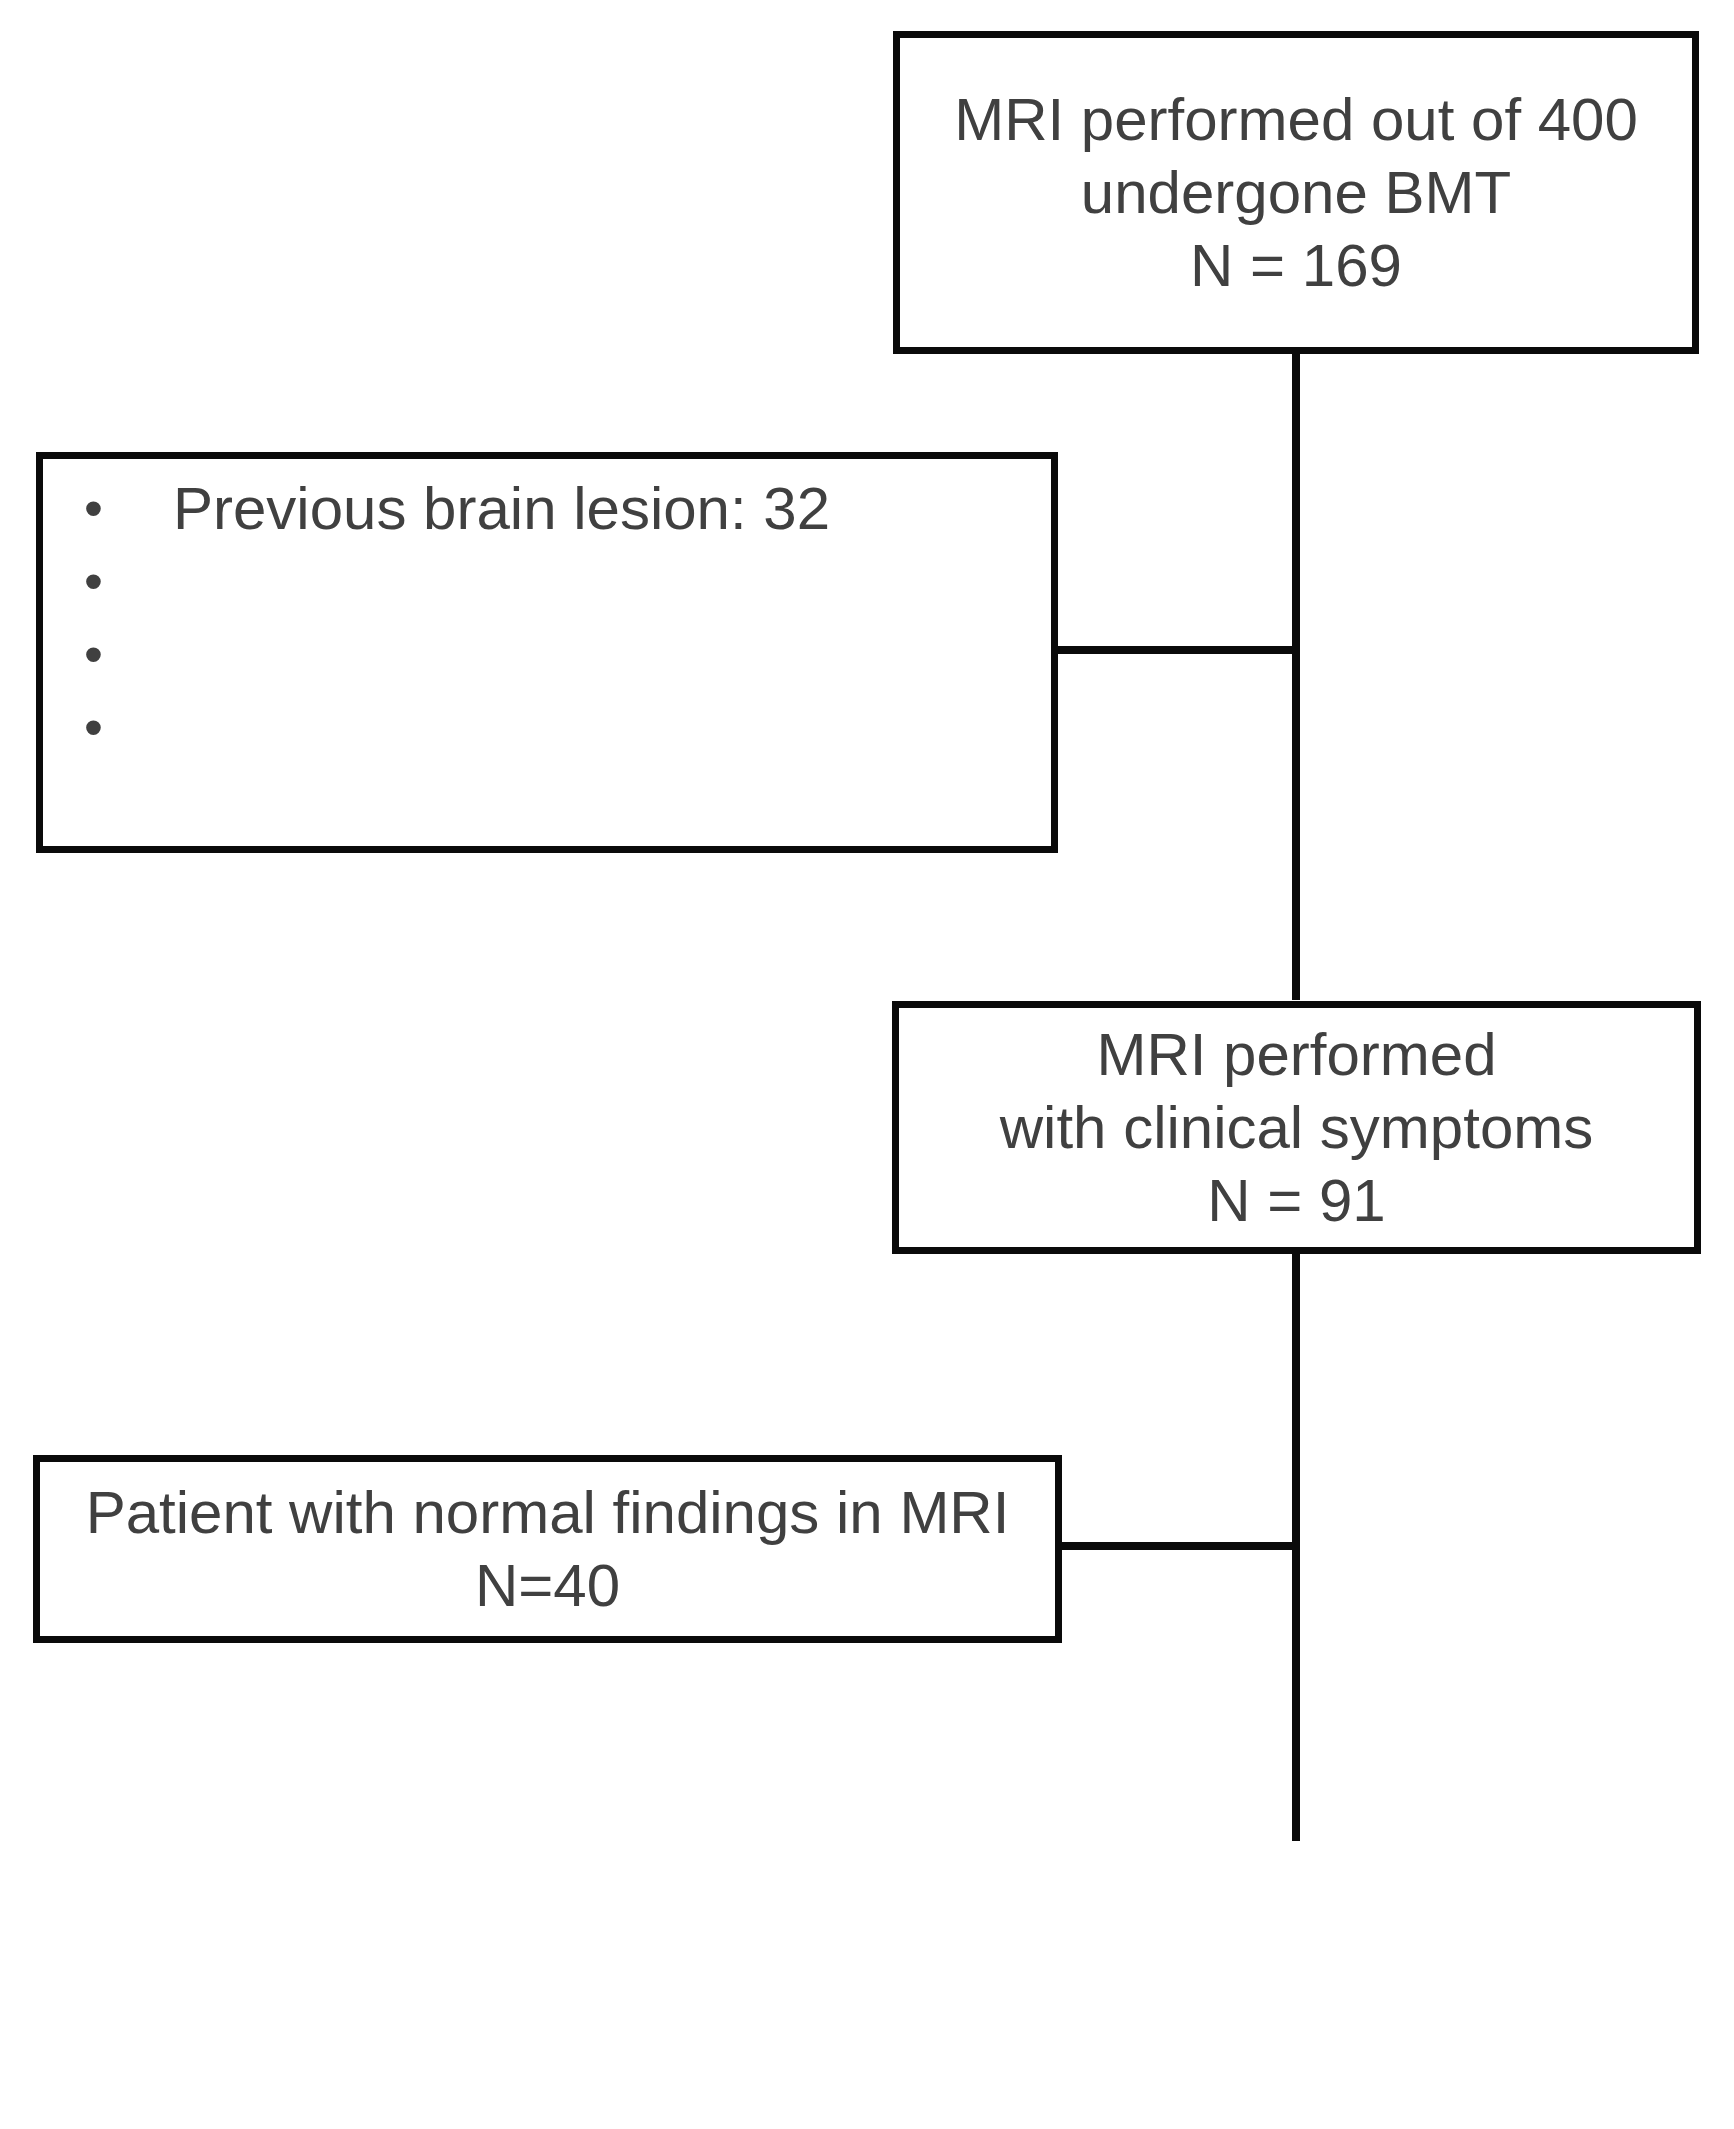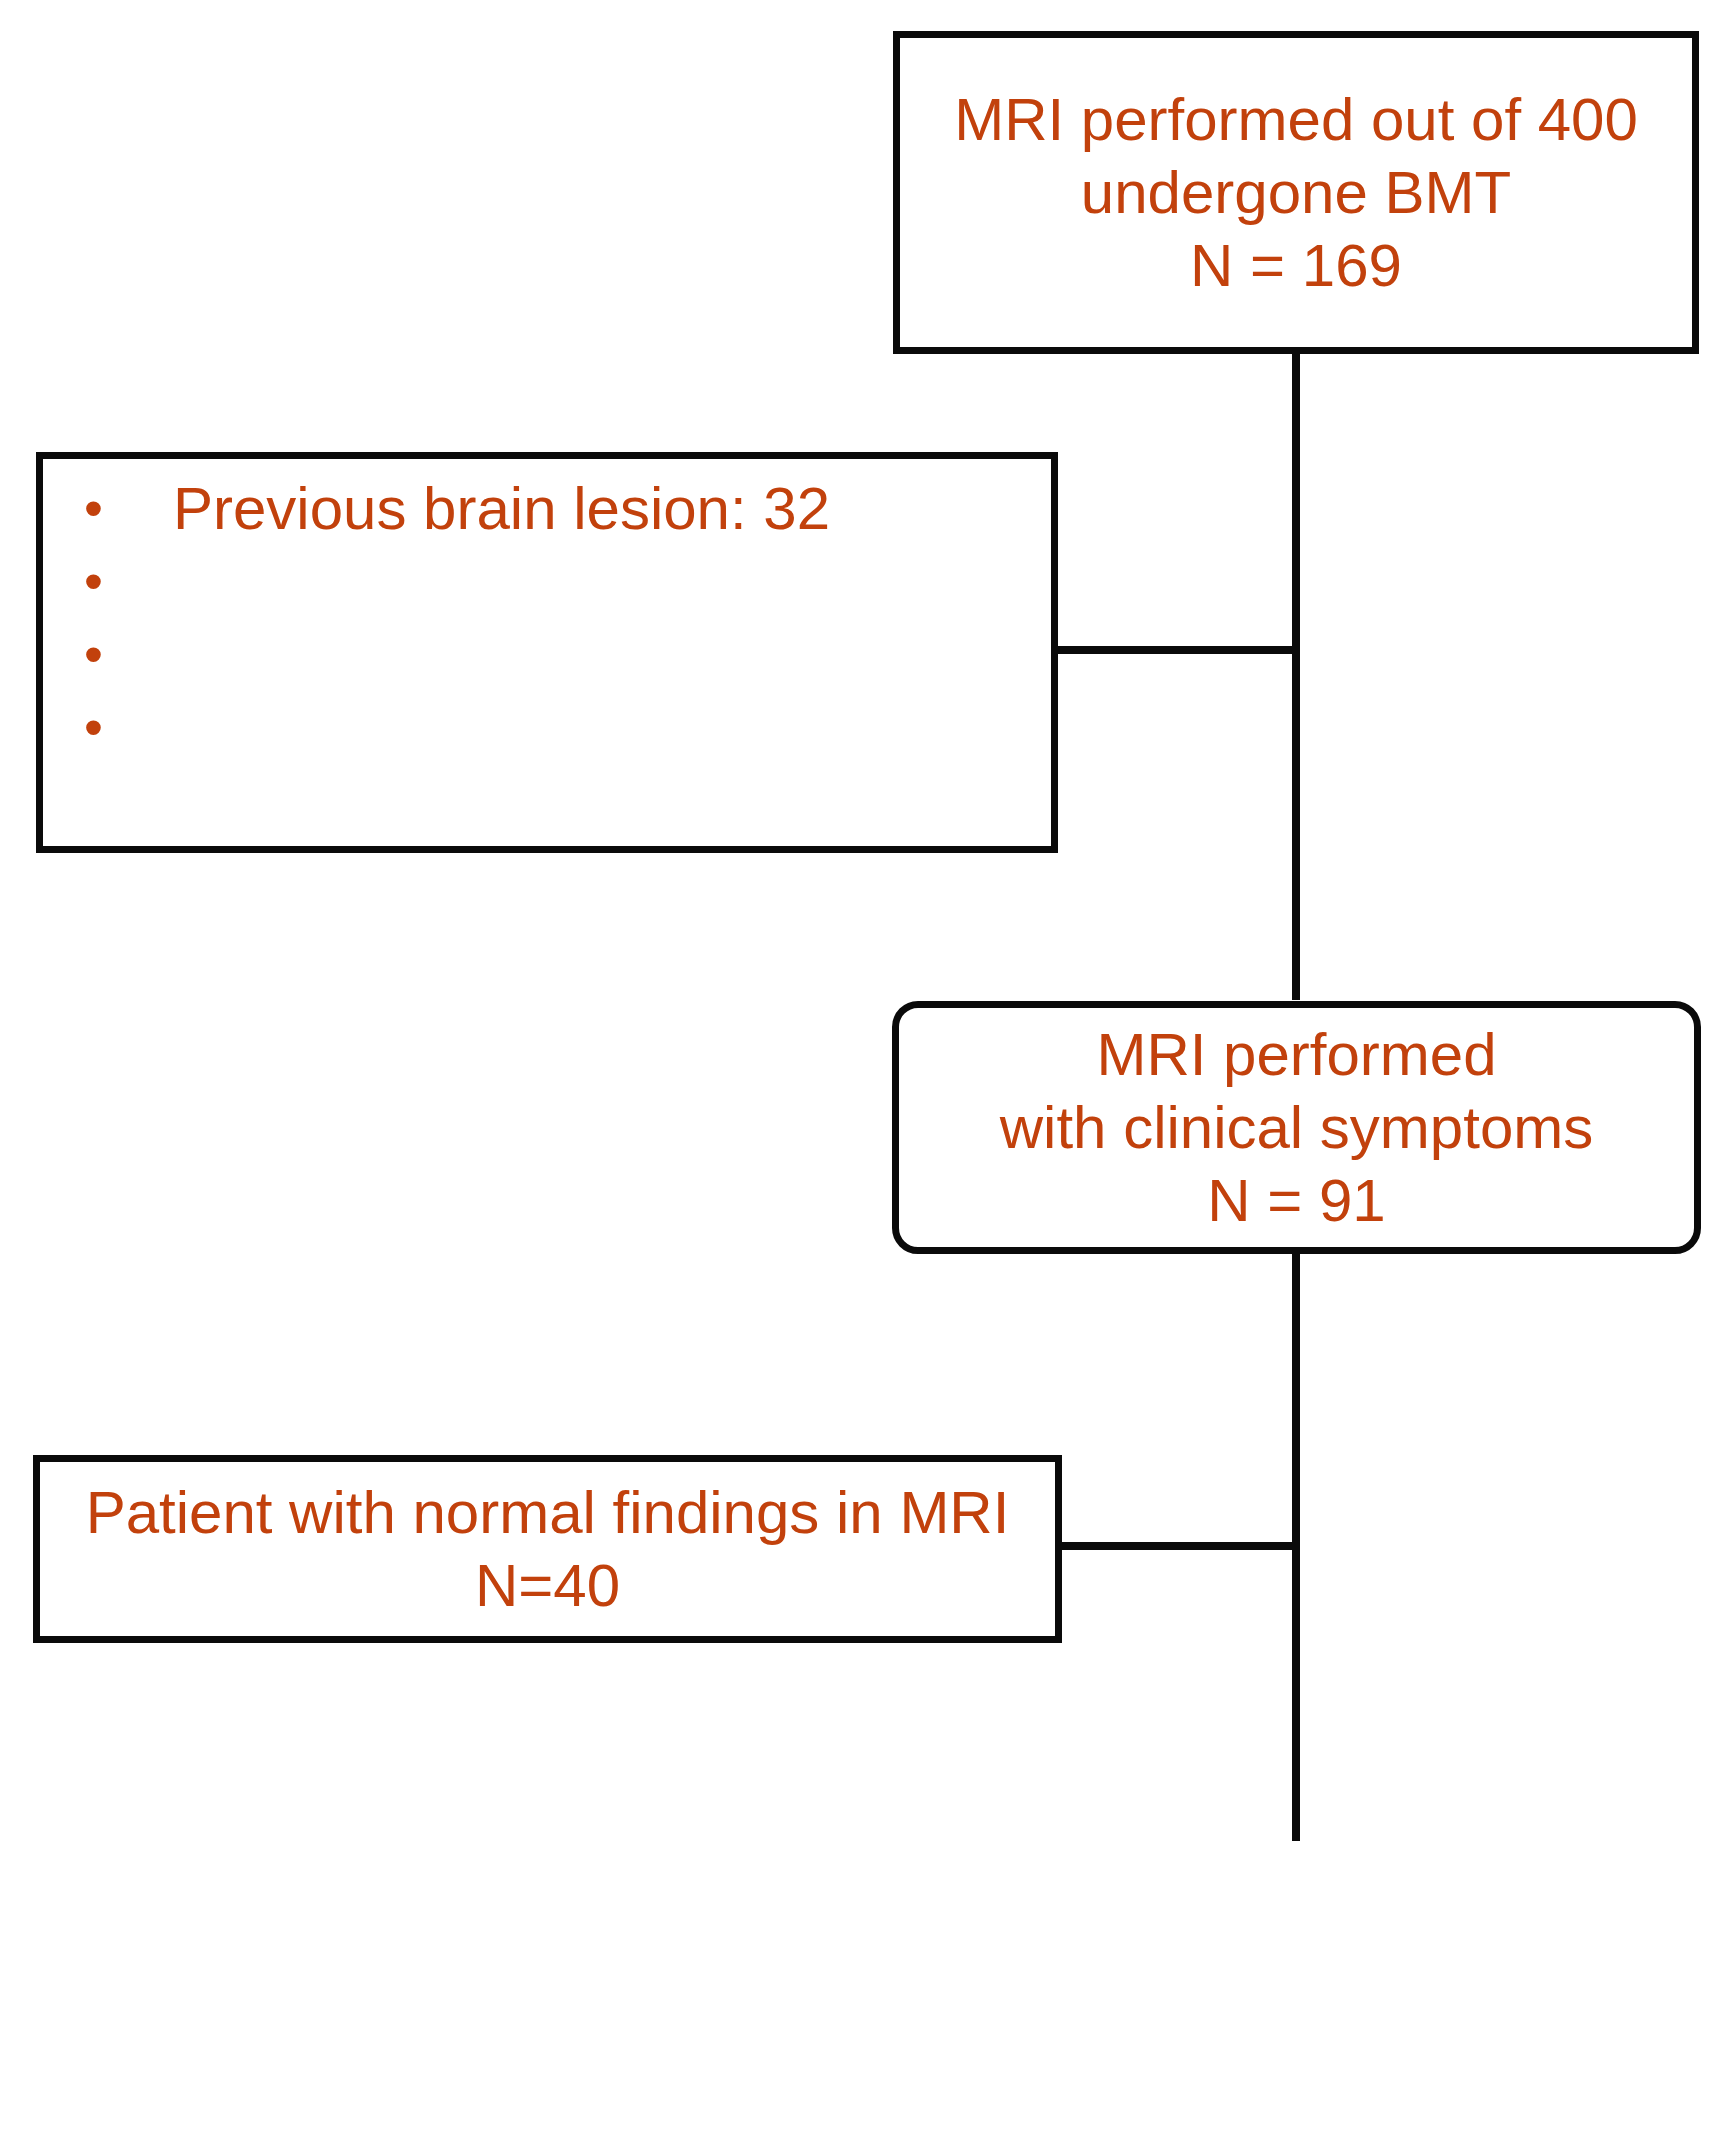--- a/index.html
+++ b/index.html
@@ -6,21 +6,21 @@
     margin: 0;
     padding: 0;
     background: #ffffff;
   }
   #canvas {
     position: relative;
     width: 1734px;
     height: 2130px;
     background: #ffffff;
     font-family: "Liberation Sans", "DejaVu Sans", sans-serif;
-    color: #c2410c;
+    color: #404040;
     overflow: hidden;
   }
   .node {
     position: absolute;
     box-sizing: border-box;
     border: 7.5px solid #0a0a0a;
     background: #ffffff;
   }
   .center-box {
     display: flex;
@@ -50,21 +50,21 @@
   .bullet {
     flex: 0 0 89px;
     width: 89px;
     text-align: left;
     padding-left: 13px;
     font-size: 54px;
     line-height: 73px;
   }
   .excl-text { flex: 1; }
   
-  #middle-box   { left: 892px;  top: 1001px; width: 809px;  height: 253px; border-radius: 26px; }
+  #middle-box   { left: 892px;  top: 1001px; width: 809px;  height: 253px; }
   
   #normal-box   { left: 33px;   top: 1455px; width: 1029px; height: 188px; }
   
   #abnormal-box { left: 890px;  top: 1841px; width: 809px;  height: 251px; }
   
   .connector {
     position: absolute;
     background: #0a0a0a;
   }
   #v-line-top    { left: 1292px; top: 354px;  width: 7.5px;   height: 646px; }

